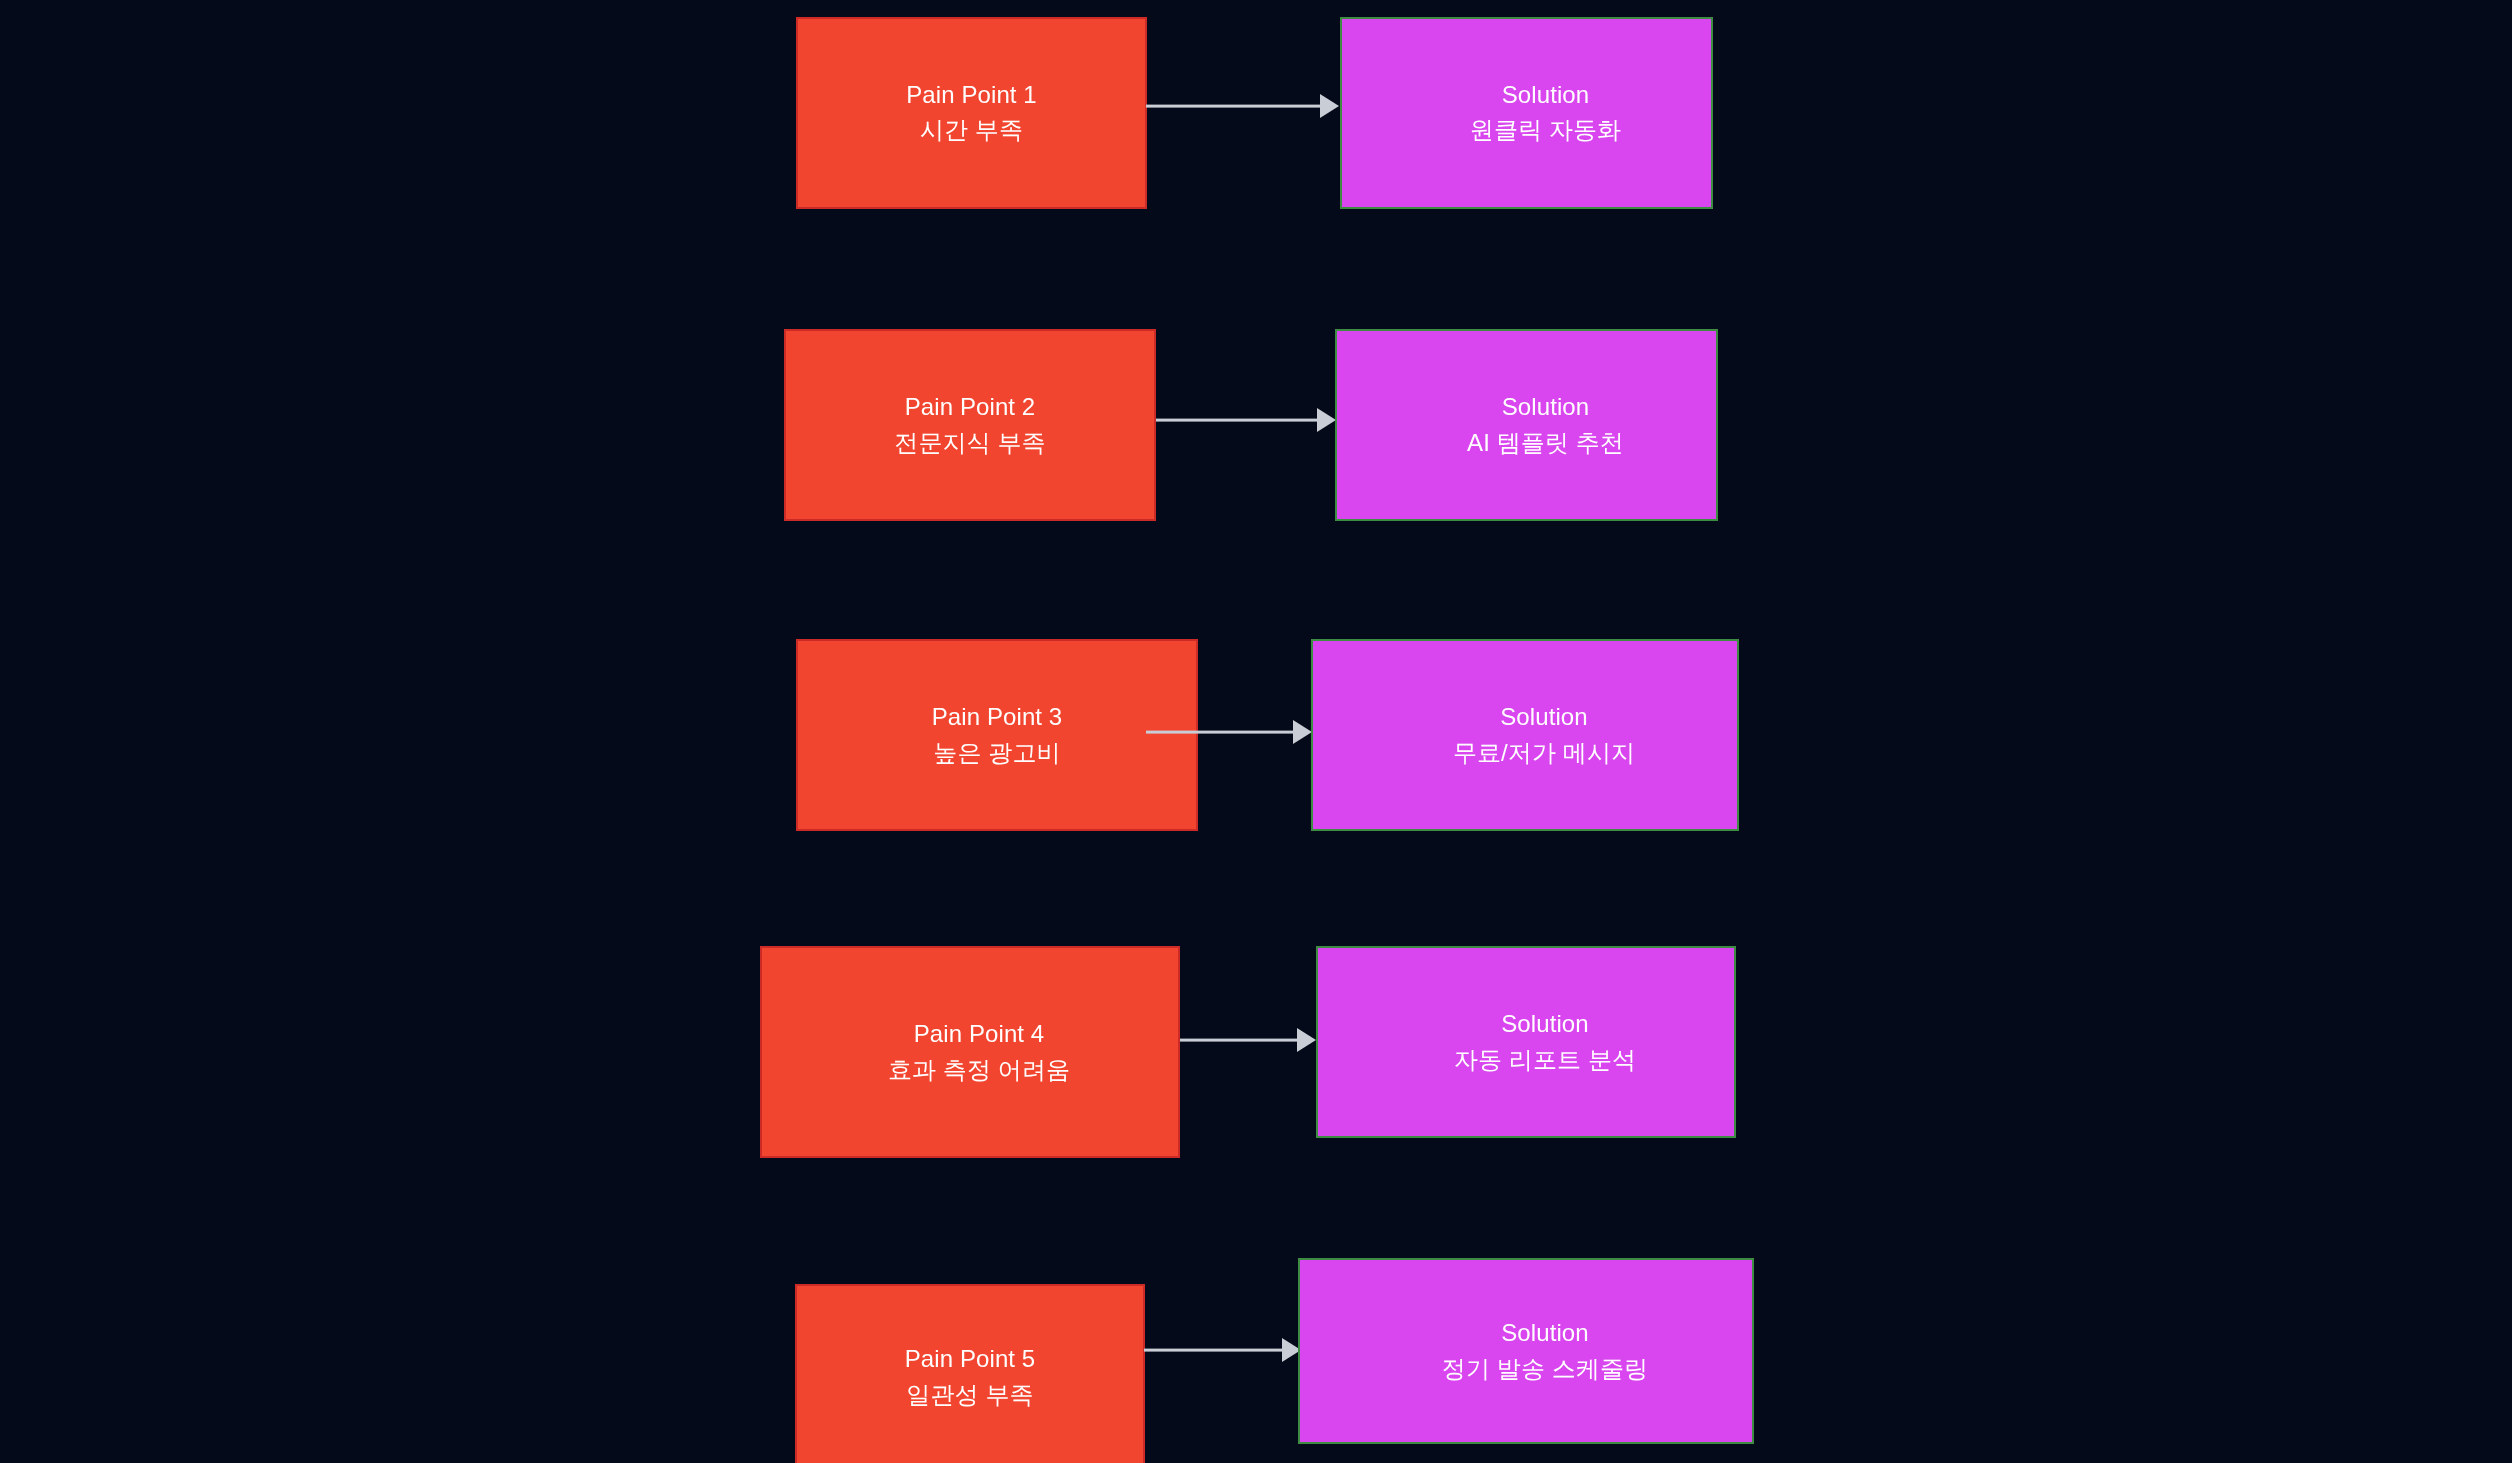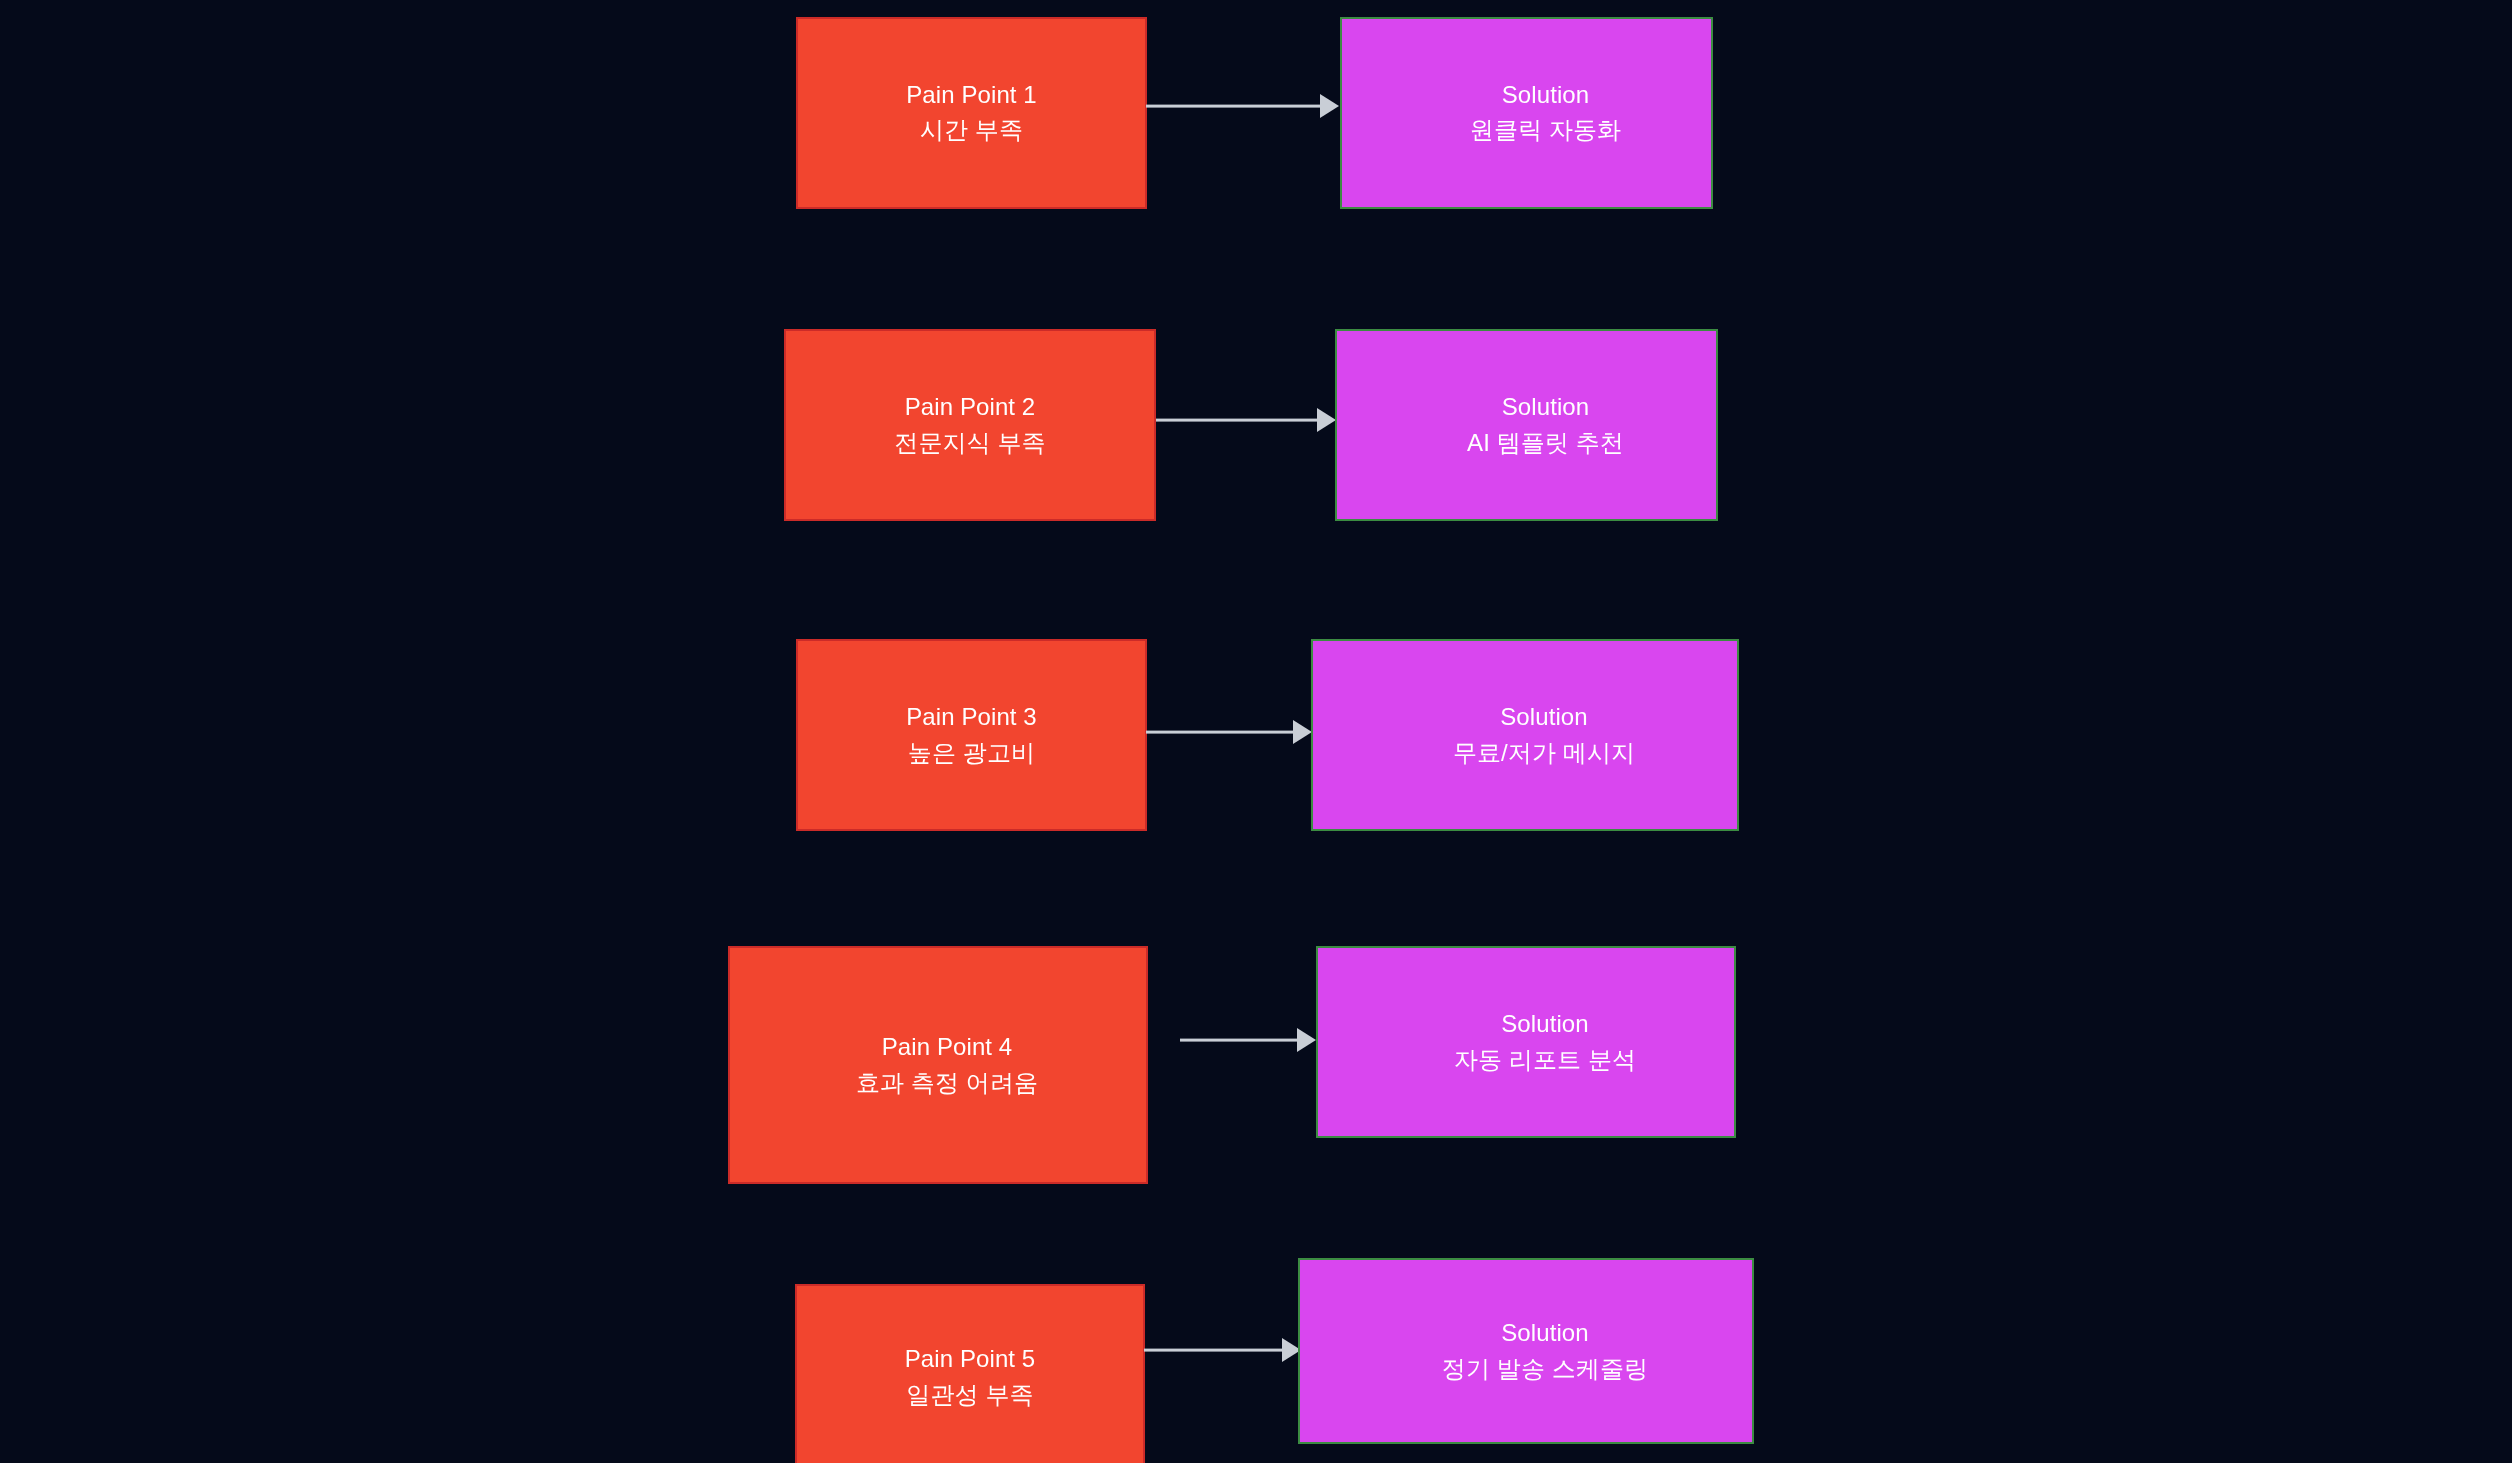--- a/index.html
+++ b/index.html
@@ -94,34 +94,34 @@
   </div>
   <div class="connector" style="left:1156px; top:406px; width:180px; height:28px;">
     <div class="shaft" style="width:161px;"></div>
     <div class="head" style="left:161px;"></div>
   </div>
   <div class="node solution" style="left:1335px; top:329px; width:383px; height:192px;">
     <span class="line1">Solution</span>
     <span class="line2">AI 템플릿 추천</span>
   </div>
 
-  <div class="node pain" style="left:796px; top:639px; width:351px; height:192px;">
+  <div class="node pain" style="left:796px; top:639px; width:402px; height:192px;">
     <span class="line1">Pain Point 3</span>
     <span class="line2">높은 광고비</span>
   </div>
   <div class="connector" style="left:1146px; top:718px; width:166px; height:28px;">
     <div class="shaft" style="width:147px;"></div>
     <div class="head" style="left:147px;"></div>
   </div>
   <div class="node solution" style="left:1311px; top:639px; width:428px; height:192px;">
     <span class="line1">Solution</span>
     <span class="line2">무료/저가 메시지</span>
   </div>
 
-  <div class="node pain" style="left:728px; top:946px; width:420px; height:238px;padding-left:18px;">
+  <div class="node pain" style="left:760px; top:946px; width:420px; height:212px;padding-left:18px;">
     <span class="line1">Pain Point 4</span>
     <span class="line2">효과 측정 어려움</span>
   </div>
   <div class="connector" style="left:1180px; top:1026px; width:137px; height:28px;">
     <div class="shaft" style="width:117px;"></div>
     <div class="head" style="left:117px;"></div>
   </div>
   <div class="node solution" style="left:1316px; top:946px; width:420px; height:192px;">
     <span class="line1">Solution</span>
     <span class="line2">자동 리포트 분석</span>

